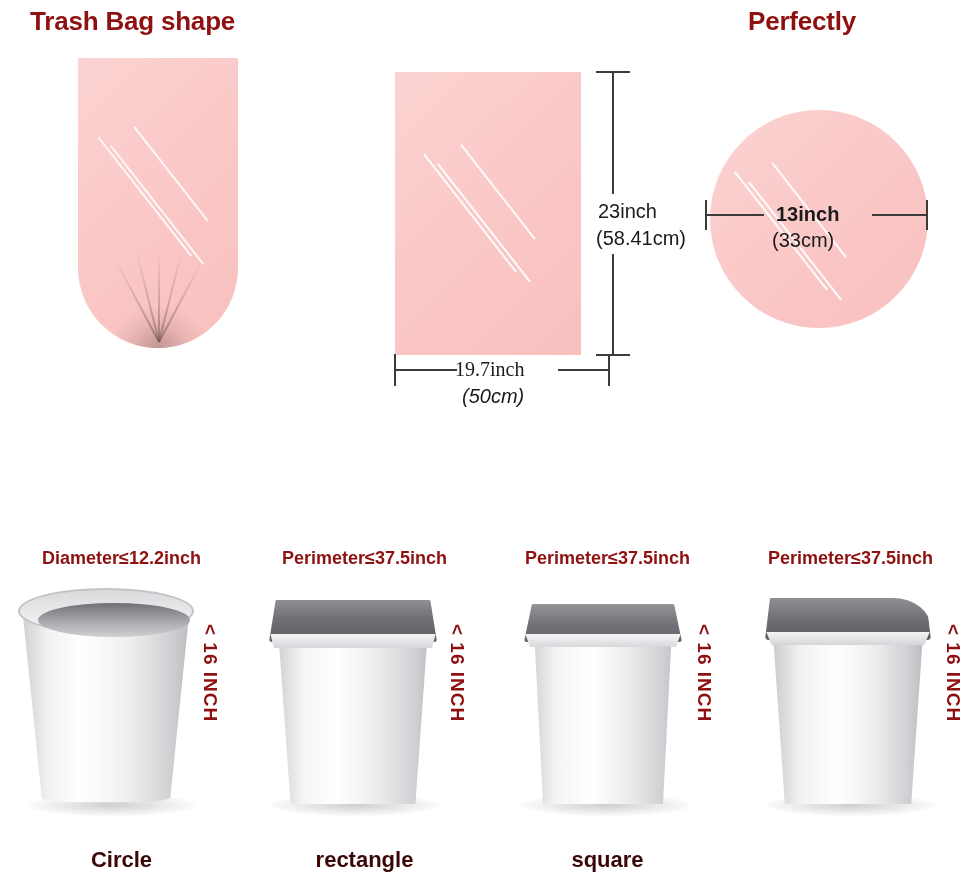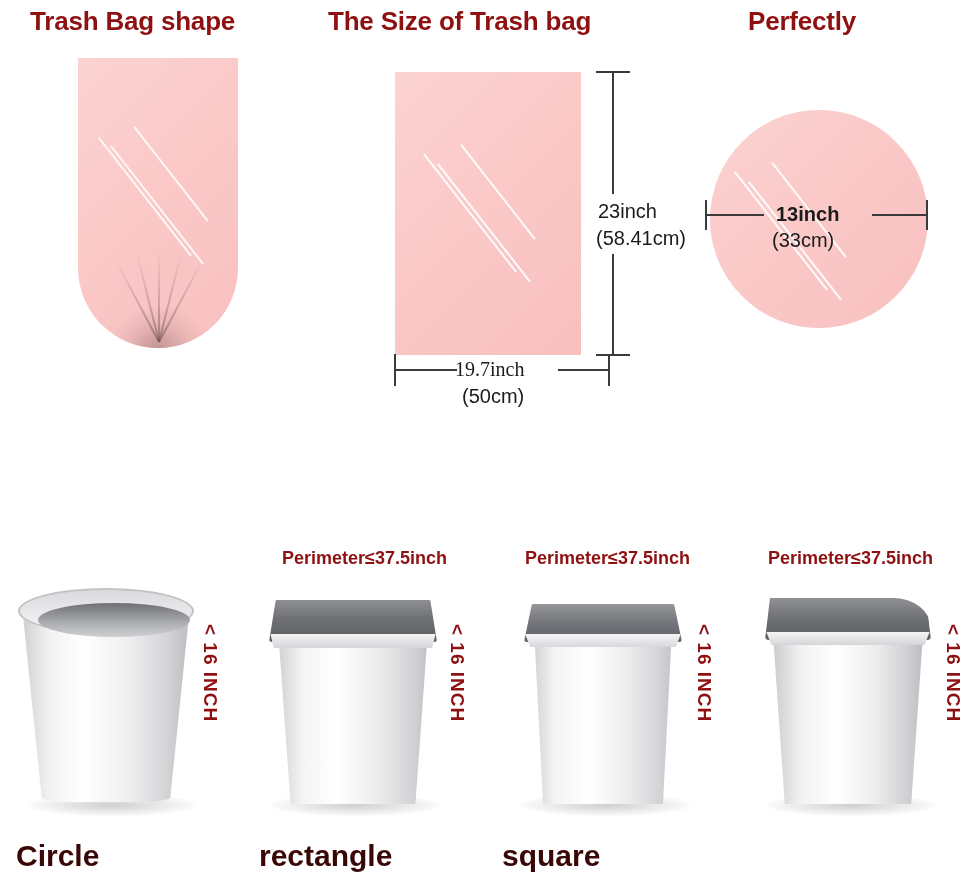--- a/index.html
+++ b/index.html
@@ -162,25 +162,26 @@
     width: 100%;
     text-align: center;
     color: #8e1010;
     font-weight: bold;
     font-size: 18px;
     white-space: nowrap;
   }
   .col-bottom-label {
     position: absolute;
     bottom: 4px;
-    left: 16px;
+    left: 0;
     width: 100%;
+    text-align: center;
     color: #3a0707;
     font-weight: bold;
-    font-size: 30px;
+    font-size: 22px;
   }
   .height-label {
     position: absolute;
     color: #8e1010;
     font-weight: bold;
     font-size: 19px;
     writing-mode: vertical-rl;
     letter-spacing: 1px;
     white-space: nowrap;
   }
@@ -306,21 +307,20 @@
     border-radius: 3px;
     clip-path: polygon(2% 0%, 98% 0%, 95% 100%, 5% 100%);
   }
 </style>
 </head>
 <body>
 
 <div class="stage">
 
   <div class="top-heading" id="h-shape">Trash Bag shape</div>
-  <div class="top-heading" id="h-size">The Size of Trash bag</div>
   <div class="top-heading" id="h-diam">Perfectly</div>
 
   <div id="bag-round" class="pink-body">
     <div class="gather"></div>
     <div class="crease" style="transform: rotate(-28deg);"></div>
     <div class="crease" style="transform: rotate(-14deg);"></div>
     <div class="crease" style="transform: rotate(0deg);"></div>
     <div class="crease" style="transform: rotate(14deg);"></div>
     <div class="crease" style="transform: rotate(28deg);"></div>
     <div class="hl" style="left:66px; top:64px;"></div>
@@ -339,36 +339,37 @@
   <div class="tick" style="left:596px; top:71px; width:34px; height:2px;"></div>
   <div class="tick" style="left:596px; top:354px; width:34px; height:2px;"></div>
   <div class="dim-text" style="left:598px; top:200px;">23inch</div>
   <div class="dim-text" style="left:596px; top:227px;">(58.41cm)</div>
 
   <div class="dim-line" style="left:395px; top:369px; width:62px; height:2px;"></div>
   <div class="dim-line" style="left:558px; top:369px; width:52px; height:2px;"></div>
   <div class="tick" style="left:394px; top:354px; width:2px; height:32px;"></div>
   <div class="tick" style="left:608px; top:354px; width:2px; height:32px;"></div>
   <div class="dim-text" style="left:455px; top:358px;font-family:Liberation Serif, serif;">19.7inch</div>
-  <div class="dim-text" style="left:462px; top:385px;">(50cm)</div>
+  <div class="dim-text" style="left:462px; top:385px;font-style:italic;">(50cm)</div>
 
   <div id="circle-shape" class="pink-body">
     <div class="hl" style="left:70px; top:46px;"></div>
     <div class="hl" style="left:84px; top:56px;"></div>
     <div class="hl" style="left:98px; top:40px; height:120px;"></div>
   </div>
   <div class="dim-line" style="left:706px; top:214px; width:58px; height:2px;"></div>
   <div class="dim-line" style="left:872px; top:214px; width:56px; height:2px;"></div>
   <div class="tick" style="left:705px; top:200px; width:2px; height:30px;"></div>
   <div class="tick" style="left:926px; top:200px; width:2px; height:30px;"></div>
   <div class="dim-text" style="left:776px; top:203px;font-weight:bold;">13inch</div>
   <div class="dim-text" style="left:772px; top:229px;">(33cm)</div>
 
 
   <div class="can-col" id="col-0">
+    <div class="col-top-label">Diameter≤12.2inch</div>
     <div class="can-wrap" style="left:12px;">
       <div class="shadow-ellipse"></div>
       <div class="can-circle-body"></div>
       <div class="can-circle-rim">
         <div class="can-circle-inner"></div>
       </div>
     </div>
     <div class="height-label" style="right:22px; top:76px;">&lt; 16 INCH</div>
     <div class="col-bottom-label">Circle</div>
   </div>

